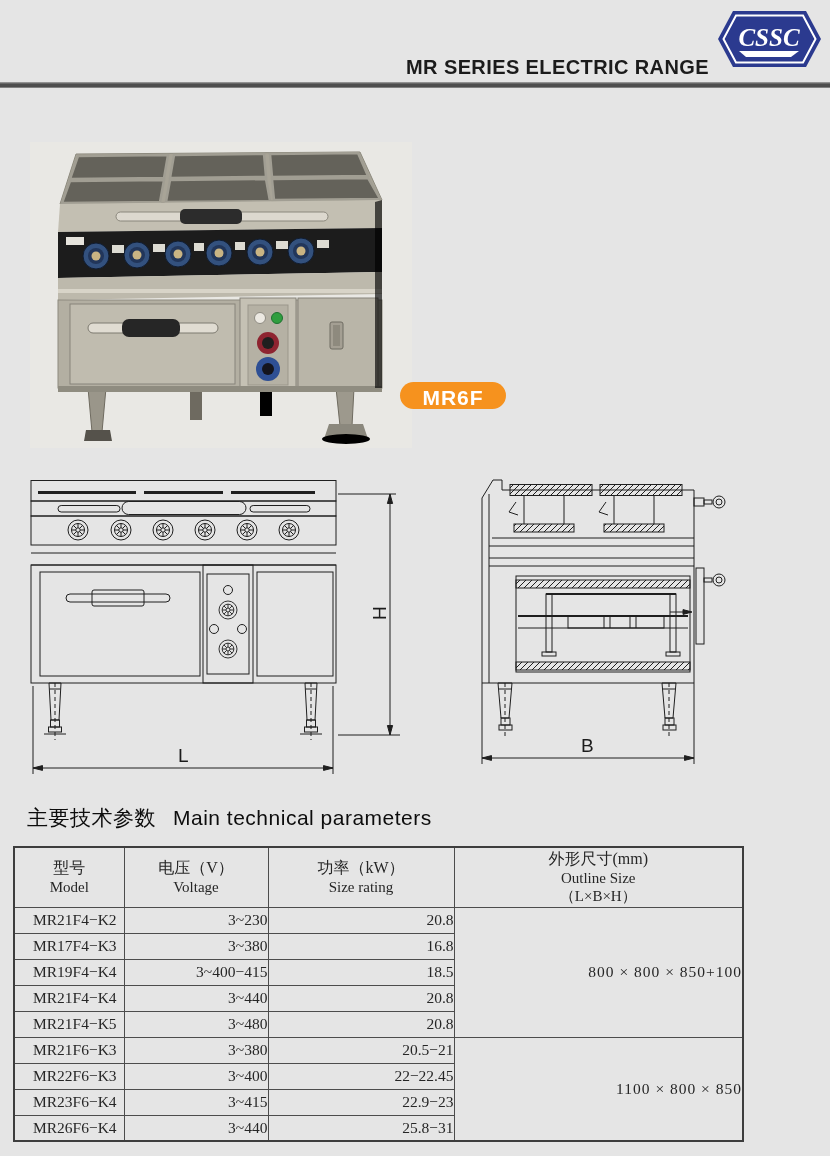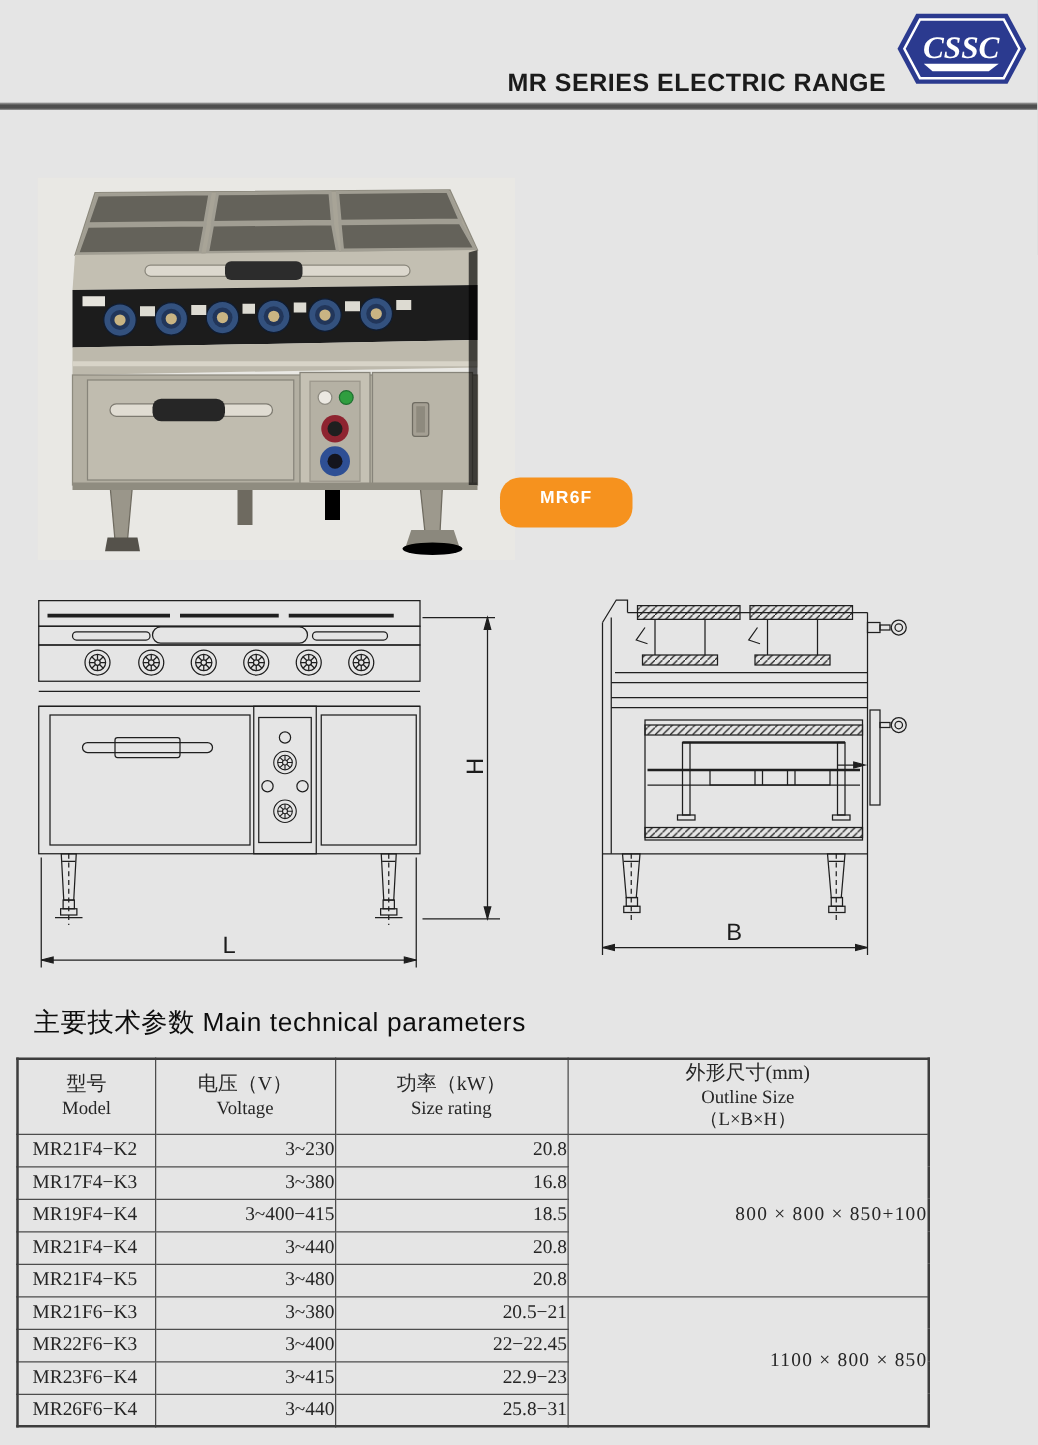--- a/index.html
+++ b/index.html
@@ -20,48 +20,48 @@
     font-size:20px; color:#1b1b1b; letter-spacing:0.4px; white-space:nowrap;font-weight:bold;
   }
   .logo-wrap { position:absolute; top:10px; left:717px; width:105px; height:58px; }
   .header-bar {
     position:absolute; top:82px; left:0; width:830px; height:6px;
     background:linear-gradient(to bottom,#a8a8a8 0%,#4e4e4e 35%,#4e4e4e 75%,#9b9b9b 100%);
   }
   
   .photo { position:absolute; top:142px; left:30px; width:382px; height:306px; }
   .badge {
-    position:absolute; top:382px; left:400px; width:106px; height:40px;
+    position:absolute; top:382px; left:400px; width:106px; height:27px;
     background:#f6921e; border-radius:16px; color:#fff;
-    font-size:14px; font-weight:bold; text-align:center; line-height:31px;
+    font-size:21px; font-weight:bold; text-align:center; line-height:31px;
     letter-spacing:1px;
   }
   
   .draw-front { position:absolute; top:468px; left:18px; width:382px; height:318px; }
   .draw-side  { position:absolute; top:468px; left:458px; width:280px; height:318px; }
   svg text.dim { font-family:"Liberation Sans", sans-serif; font-size:19px; fill:#1c1c1c; }
   
   .section-title {
     position:absolute; top:804px; left:27px; font-size:21px; color:#0d0d0d;
     letter-spacing:0.5px; white-space:nowrap;
   }
-  .section-title .zh { margin-right:6px; }
+  .section-title .zh { margin-right:17px; }
   
   table.params {
     position:absolute; top:846px; left:13px; width:729px;
     border-collapse:collapse; table-layout:fixed;
     font-family:"Liberation Serif", serif; color:#262626;
     background:transparent; border:2px solid #3d3d3d;
   }
   table.params th, table.params td {
     border:1px solid #4c4c4c; font-weight:normal; overflow:hidden;
   }
   table.params thead th { height:60px; text-align:center; vertical-align:middle; }
   table.params tbody td { height:26px; text-align:right; font-size:15.5px; }
-  table.params tbody td.model { text-align:left; padding-left:11px;margin-left:12px; }
+  table.params tbody td.model { text-align:center; padding-left:11px;margin-left:12px; }
   .th-zh { font-size:16px; line-height:20px; }
   .th-en { font-size:15px; line-height:18px; }
   .outline-cell { font-size:15.5px; letter-spacing:1px; }
 </style>
 </head>
 <body>
 
 <div id="page">
 
   <div class="title-en">MR SERIES ELECTRIC RANGE</div>

